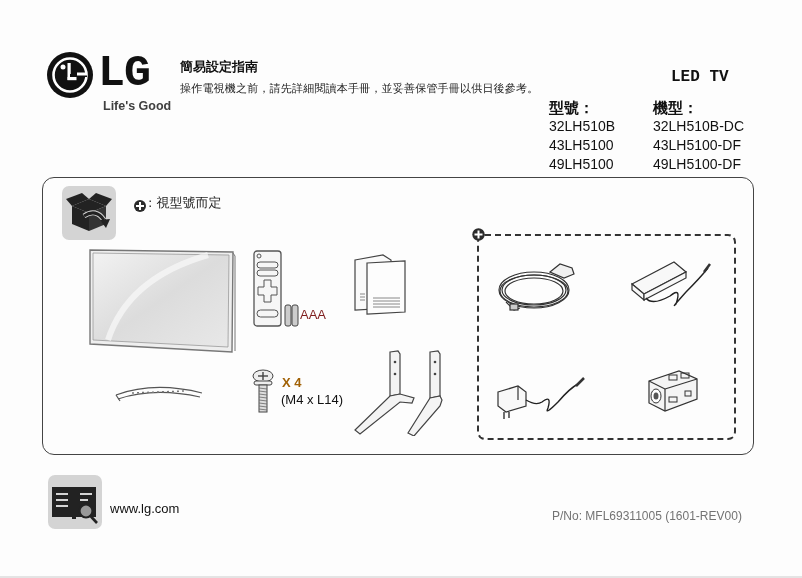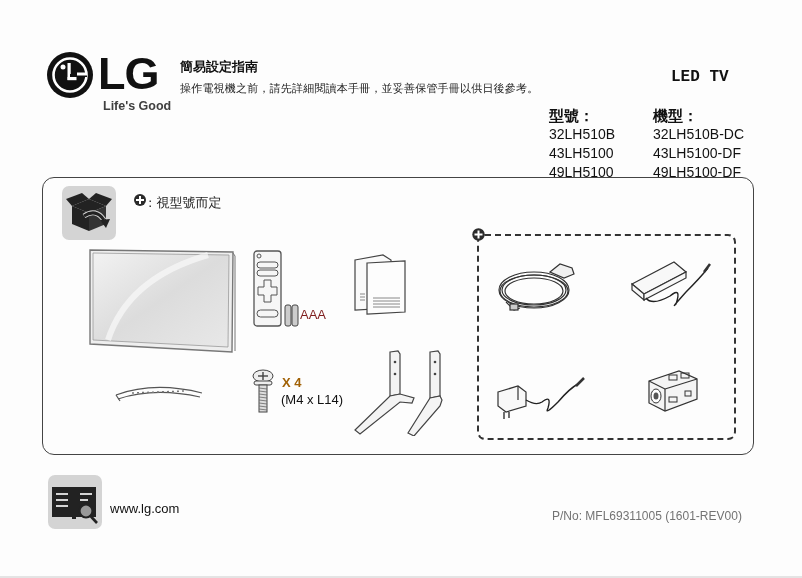--- a/index.html
+++ b/index.html
@@ -1,29 +1,29 @@
 <!DOCTYPE html>
 <html><head>
 <meta charset="utf-8">
 <style>
   html, body { margin:0; padding:0; }
   body { width:802px; height:578px; background:#fdfdfd; position:relative; overflow:hidden; font-family:"DejaVu Sans","Liberation Sans",sans-serif; color:#1a1a1a; }
   .abs { position:absolute; }
   .logo-circle { left:47px; top:52px; width:46px; height:46px; }
-  .logo-word { left:98px; top:49px; font-family:Liberation Sans, sans-serif; font-weight:bold; font-size:45px; letter-spacing:-1px; line-height:50px; color:#111; }
+  .logo-word { left:98px; top:49px; font-family:Liberation Mono, monospace; font-weight:bold; font-size:45px; letter-spacing:-1px; line-height:50px; color:#111; }
   .logo-slogan { left:103px; top:99px; font-family:"Liberation Sans",sans-serif; font-size:12.5px; color:#404040;font-weight:bold; }
   .guide-title { left:180px; top:58px; font-size:13px; font-weight:bold; color:#111; }
   .guide-desc { left:180px; top:81px; font-size:11px; color:#222; letter-spacing:0.2px; }
   .product { left:671px; top:68px; font-family:Liberation Mono, monospace; font-weight:bold; font-size:16px; color:#111; }
   .models { left:549px; top:98px; font-family:"Liberation Sans",sans-serif; font-size:14px; line-height:19px; color:#111; }
-  .models .col { position:absolute; top:0; white-space:nowrap;margin-top:8px; }
+  .models .col { position:absolute; top:0; white-space:nowrap; }
   .models .h { font-weight:bold; font-size:15px; }
   .panel { left:42px; top:177px; width:710px; height:276px; border:1.3px solid #444; border-radius:12px; background:#fdfdfd; }
   .box-tile { left:62px; top:186px; width:54px; height:54px; background:#d4d4d4; border-radius:7px; }
-  .note { left:134px; top:194px; font-size:13px; color:#222; display:flex; align-items:flex-start; }
+  .note { left:134px; top:194px; font-size:13px; color:#222; display:flex; align-items:flex-end; }
   .plus-dot { display:inline-block; width:12px; height:12px; border-radius:50%; background:#2b2b2b; position:relative; margin-right:2px; }
   .plus-dot::before { content:""; position:absolute; left:2px; top:5px; width:8px; height:2px; background:#fff; }
   .plus-dot::after { content:""; position:absolute; left:5px; top:2px; width:2px; height:8px; background:#fff; }
   .dashed { left:477px; top:234px; width:255px; height:202px; border:2.2px dashed #333; border-radius:8px; }
   .opt-plus { left:472px; top:228px; width:13px; height:13px; }
   .aaa { left:300px; top:307px; font-family:"Liberation Sans",sans-serif; font-size:13px; color:#7f1d1d; }
   .screw-qty { left:282px; top:375px; font-family:"Liberation Sans",sans-serif; font-weight:bold; font-size:13px; color:#a16207; }
   .screw-spec { left:281px; top:392px; font-family:"Liberation Sans",sans-serif; font-size:13px; color:#111;text-align:right; }
   .book-tile { left:48px; top:475px; width:54px; height:54px; background:#d4d4d4; border-radius:7px; }
   .url { left:110px; top:501px; font-family:"Liberation Sans",sans-serif; font-size:13px; color:#111;text-align:center; }

